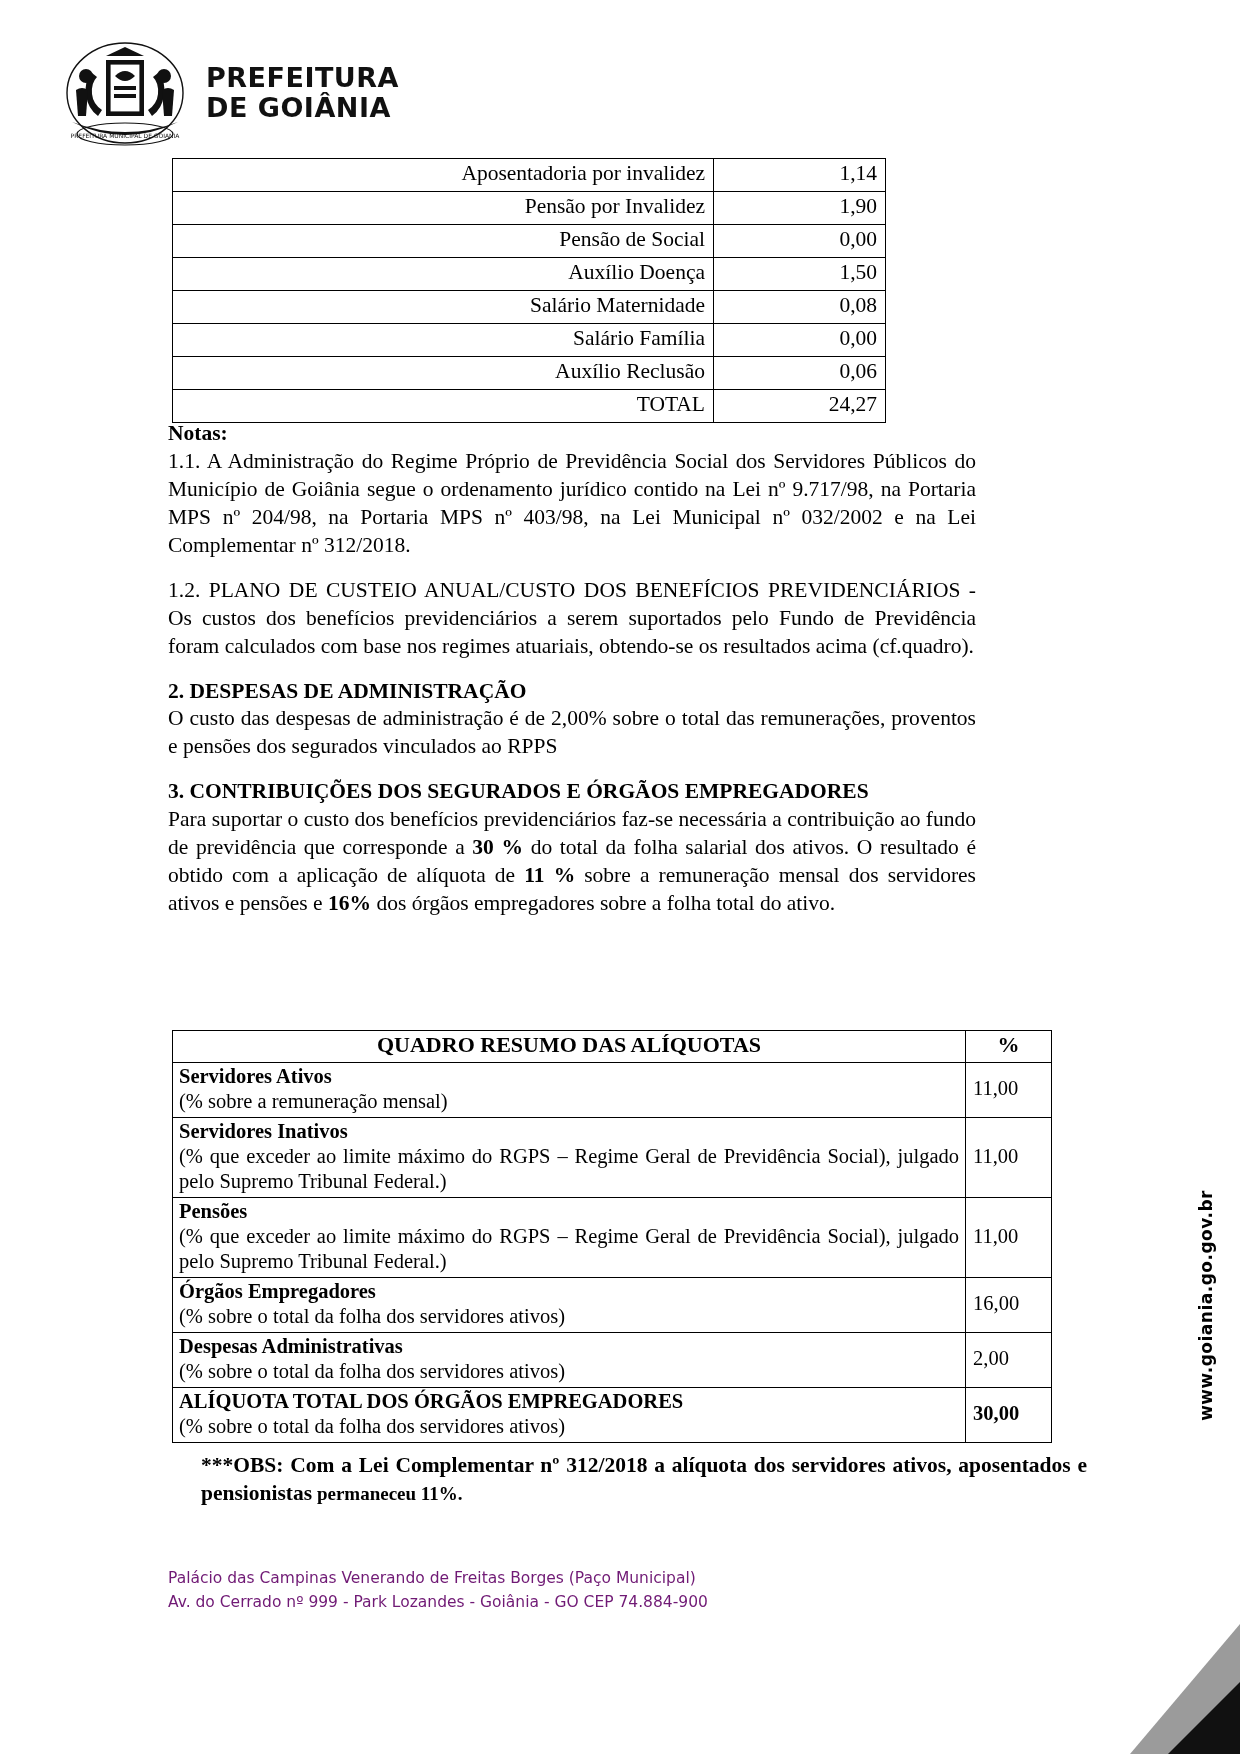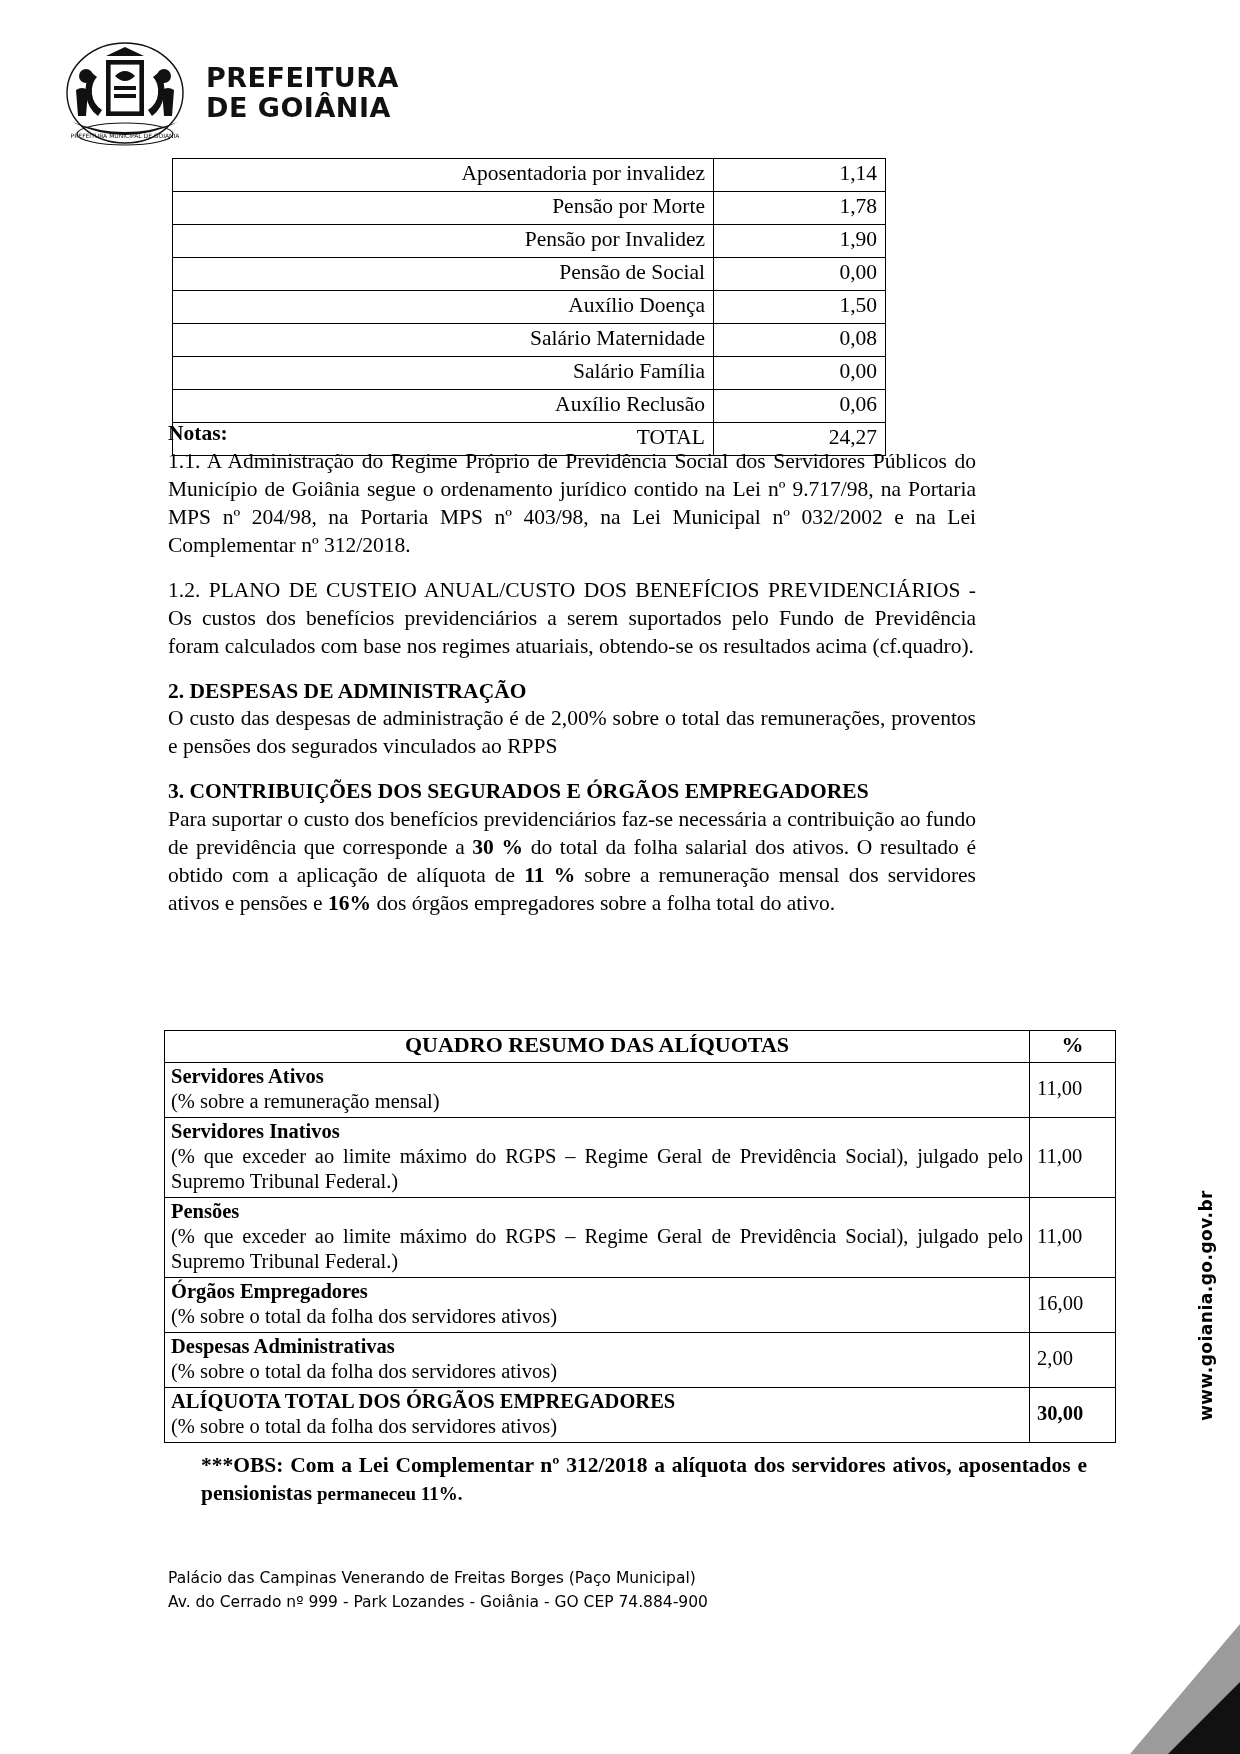--- a/index.html
+++ b/index.html
@@ -78,22 +78,22 @@
     margin: 0 12px 0 0;
     text-align: justify;
   }
   .bold { font-weight: bold; }
   .gap { height: 17px; }
 
   
   .table2 {
     position: absolute;
     top: 1030px;
-    left: 164px;
-    width: 952px;
+    left: 172px;
+    width: 880px;
     border-collapse: collapse;
     font-size: 20.5px;
   }
   .table2 td, .table2 th {
     border: 1.5px solid #000;
     padding: 1px 6px 3px 6px;
     vertical-align: middle;
     line-height: 1.22;
   }
   .table2 th {
@@ -155,21 +155,21 @@
   }
 
   
   .footer {
     position: absolute;
     left: 168px;
     bottom: 140px;
     font-family: "DejaVu Sans", sans-serif;
     font-size: 15.5px;
     line-height: 1.55;
-    color: #000000;
+    color: #701a75;
   }
 </style>
 </head>
 <body>
 
 <div class="page">
 
   <div class="header">
     <div class="brasao">
       <svg width="126" height="110" viewBox="0 0 126 110" xmlns="http://www.w3.org/2000/svg">
@@ -197,24 +197,20 @@
     </div>
   </div>
 
   <table class="table1">
     <tbody>
       <tr>
         <td class="label">Aposentadoria por invalidez</td>
         <td class="value">1,14</td>
       </tr>
       <tr>
-        <td class="label">Pensão por Morte</td>
-        <td class="value">1,78</td>
-      </tr>
-      <tr>
         <td class="label">Pensão por Invalidez</td>
         <td class="value">1,90</td>
       </tr>
       <tr>
         <td class="label">Pensão de Social</td>
         <td class="value">0,00</td>
       </tr>
       <tr>
         <td class="label">Auxílio Doença</td>
         <td class="value">1,50</td>

